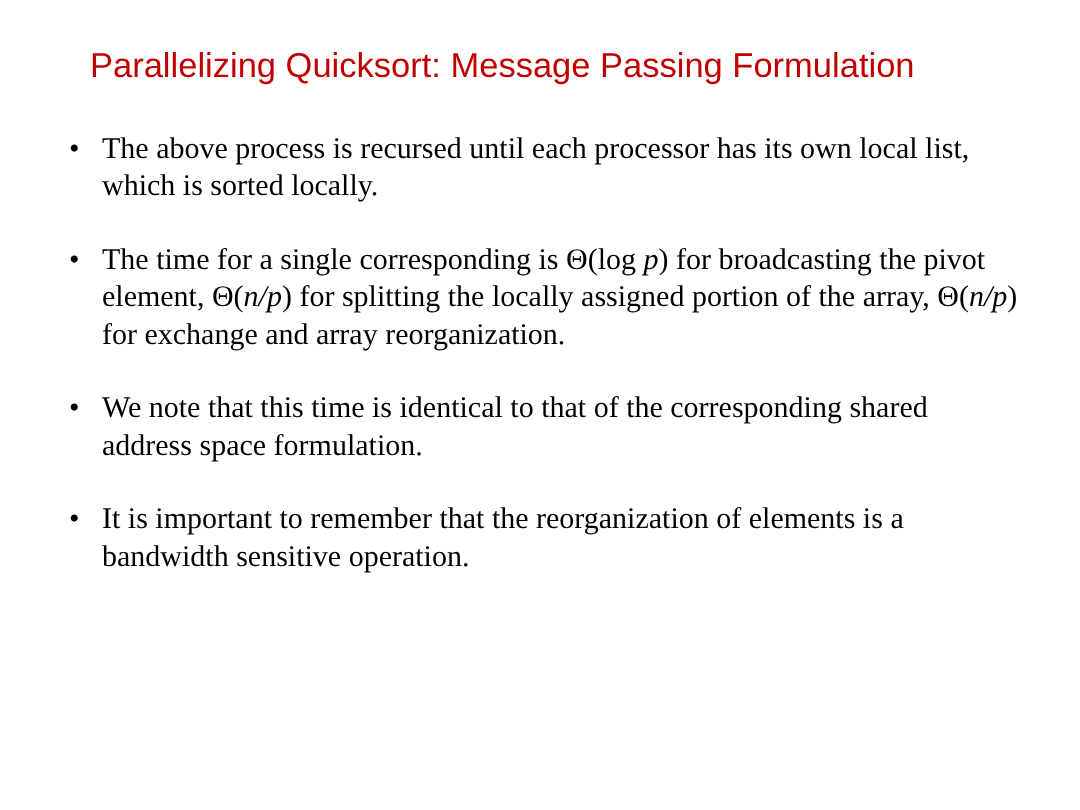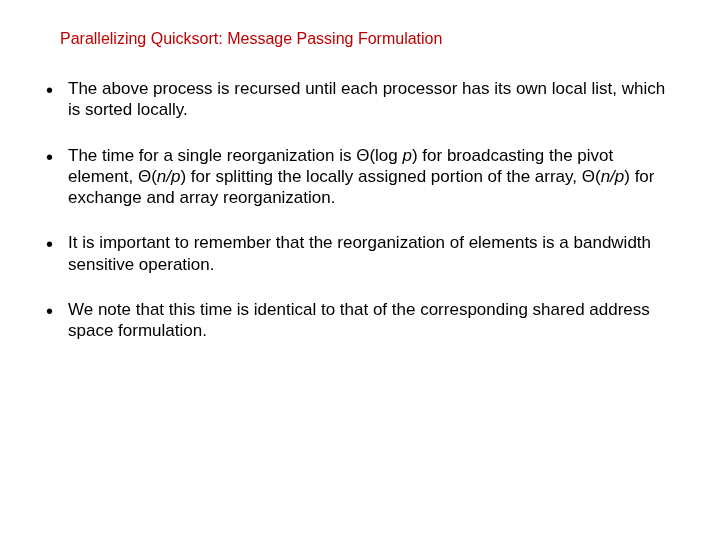--- a/index.html
+++ b/index.html
@@ -11,53 +11,53 @@
       background: #fff;
       color: #000;
       box-sizing: border-box;
     }
     .slide {
       padding: 20px 40px 20px 40px;
       box-sizing: border-box;
     }
     .title {
       color: #c00000;
-      font-size: 16px;
+      font-size: 23px;
       font-weight: 400;
       margin: 10px 0 30px 20px;
       font-family: Arial, Helvetica, sans-serif;
     }
     ul.bullets {
       list-style: none;
       padding-left: 0;
       margin: 0;
     }
     ul.bullets > li {
       position: relative;
       padding-left: 28px;
-      font-size: 17px;
+      font-size: 20px;
       line-height: 1.25;
       margin-bottom: 24px;
-      font-family: Liberation Sans, sans-serif;
+      font-family: Liberation Serif, serif;
     }
     ul.bullets > li::before {
       content: "•";
       position: absolute;
       left: 6px;
       top: 0;
       font-size: 20px;
     }
     .italic {
       font-style: italic;
     }
   </style>
 </head>
 <body>
 
 <div class="slide">
   <div class="title">Parallelizing Quicksort: Message Passing Formulation</div>
   <ul class="bullets">
       <li><span>The above process is recursed until each processor has its own local list, which is sorted locally.</span></li>
-      <li><span>The time for a single reorganization is Θ(log </span><span class="italic">p</span><span>) for broadcasting the pivot element, Θ(</span><span class="italic">n/p</span><span>) for splitting the locally assigned portion of the array, Θ(</span><span class="italic">n/p</span><span>) for exchange and array reorganization.</span></li>
+      <li><span>The time for a single corresponding is Θ(log </span><span class="italic">p</span><span>) for broadcasting the pivot element, Θ(</span><span class="italic">n/p</span><span>) for splitting the locally assigned portion of the array, Θ(</span><span class="italic">n/p</span><span>) for exchange and array reorganization.</span></li>
+      <li><span>We note that this time is identical to that of the corresponding shared address space formulation.</span></li>
       <li><span>It is important to remember that the reorganization of elements is a bandwidth sensitive operation.</span></li>
-      <li><span>We note that this time is identical to that of the corresponding shared address space formulation.</span></li>
     </ul>
 </div>
 
 </body></html>

